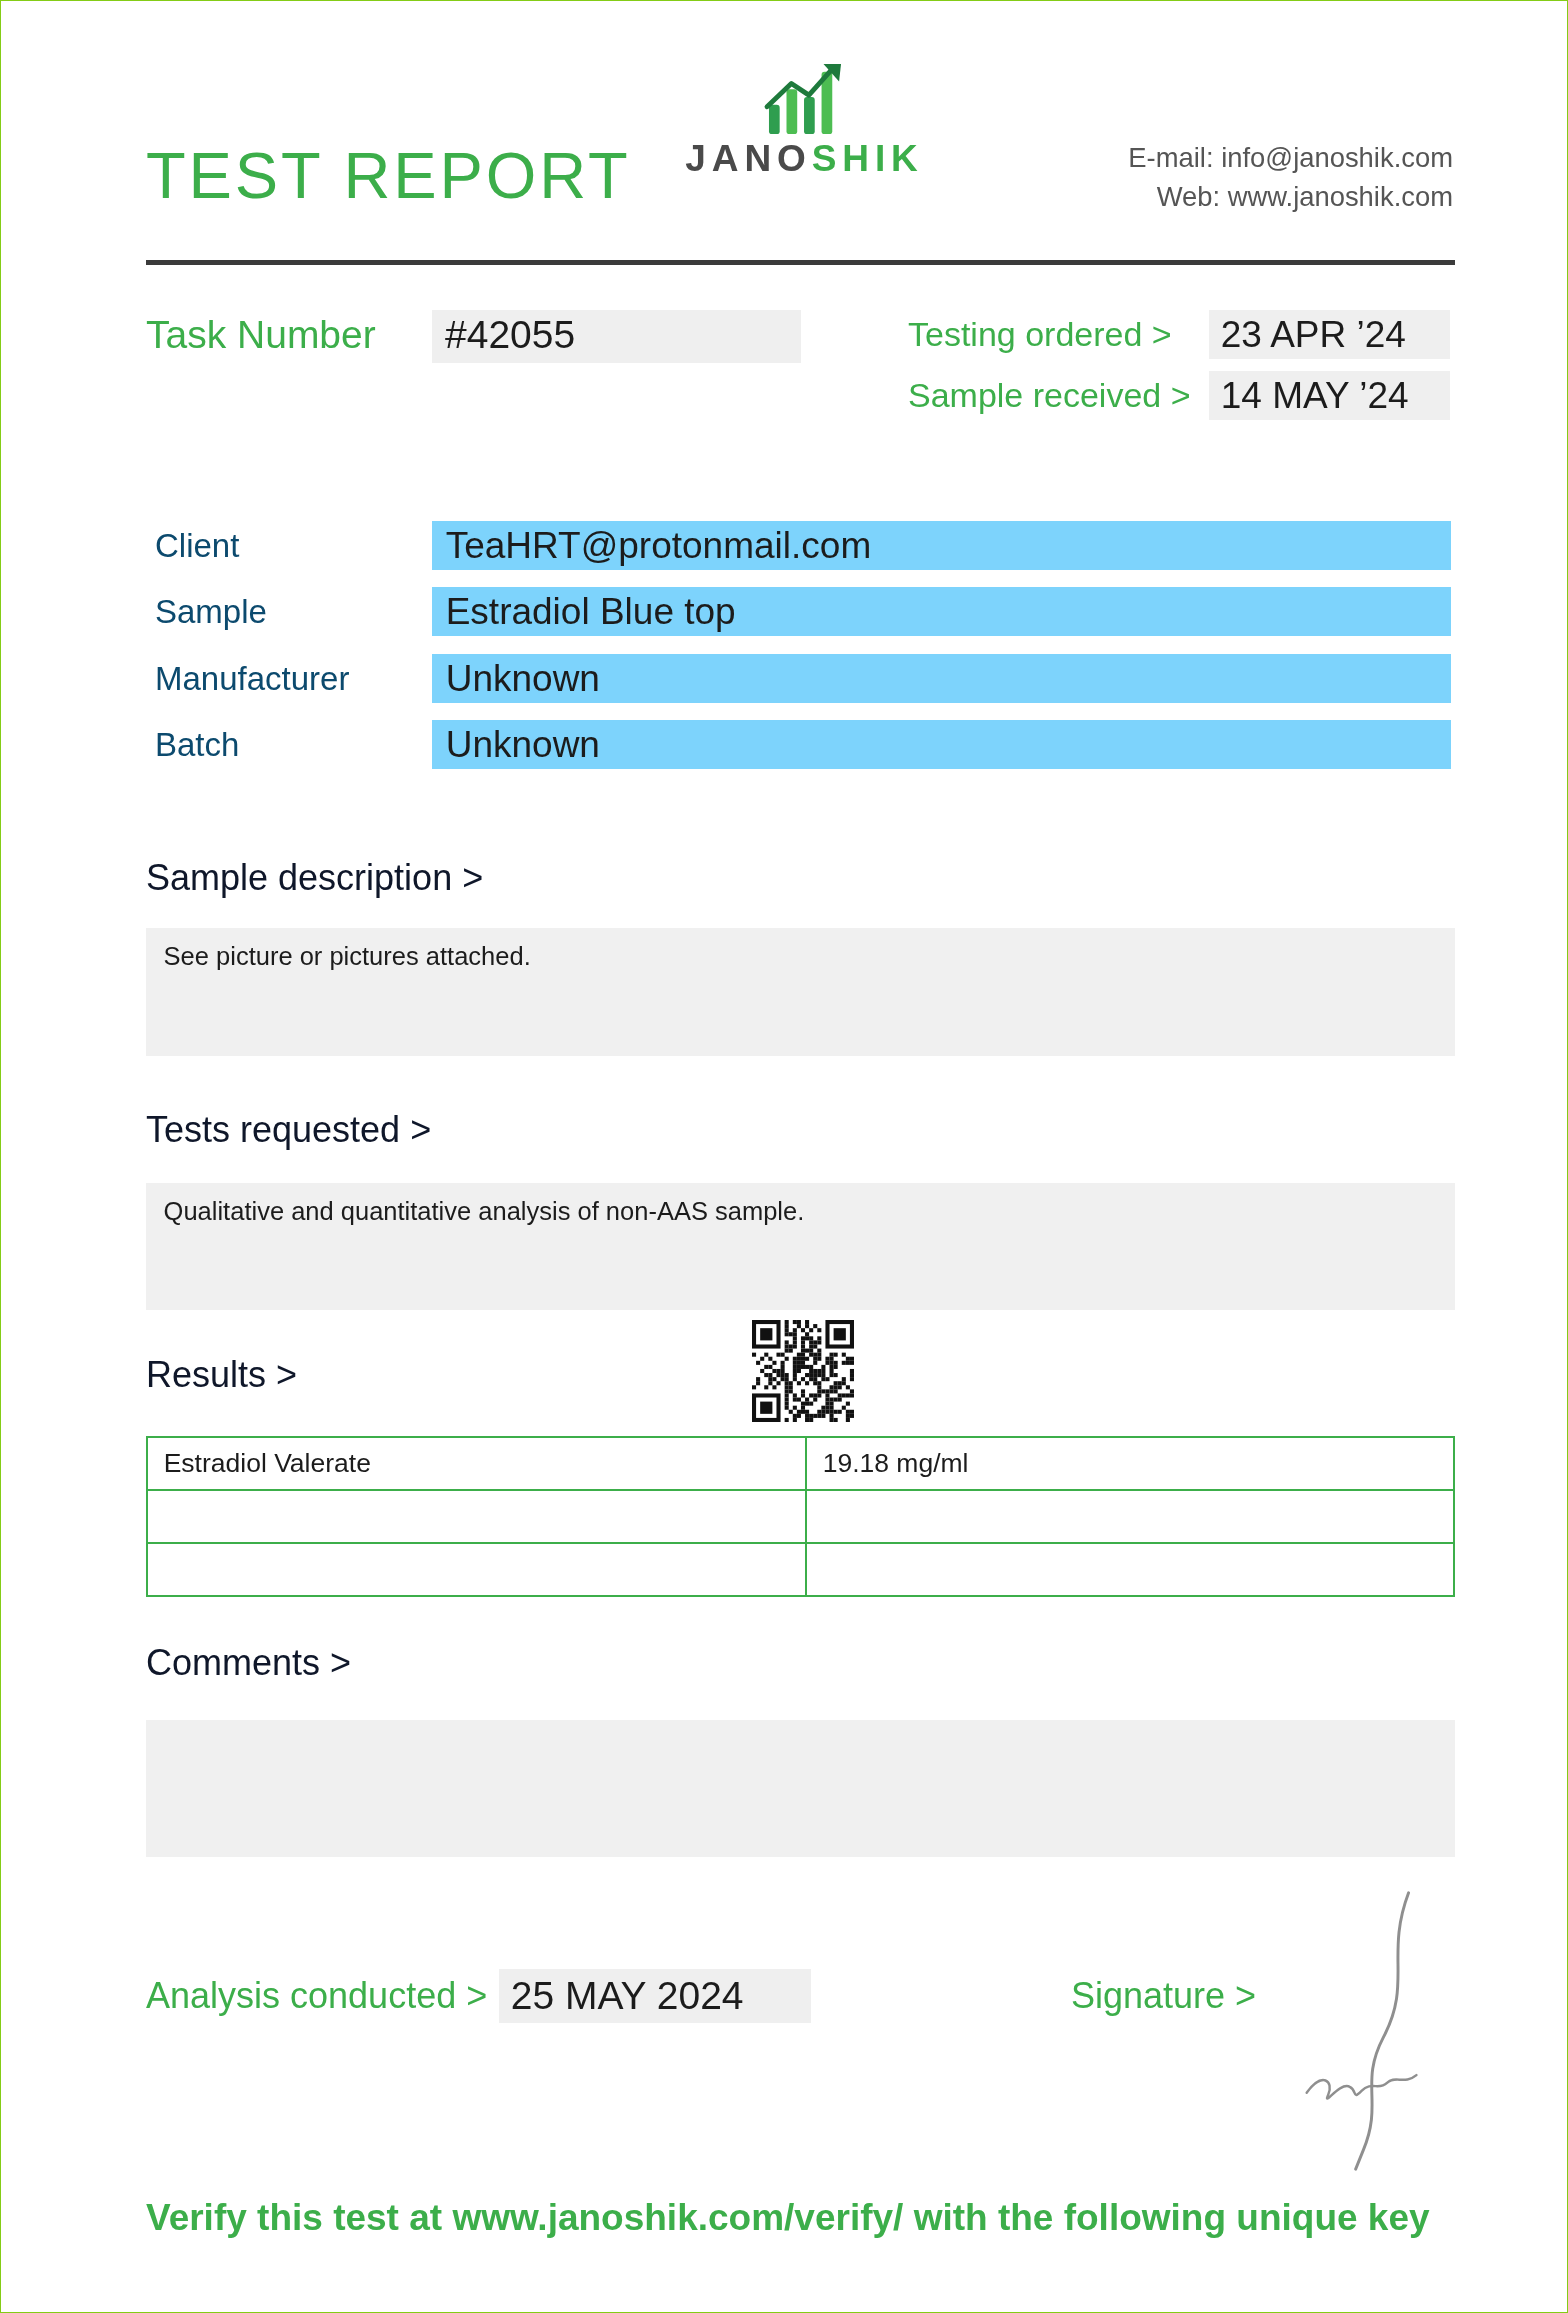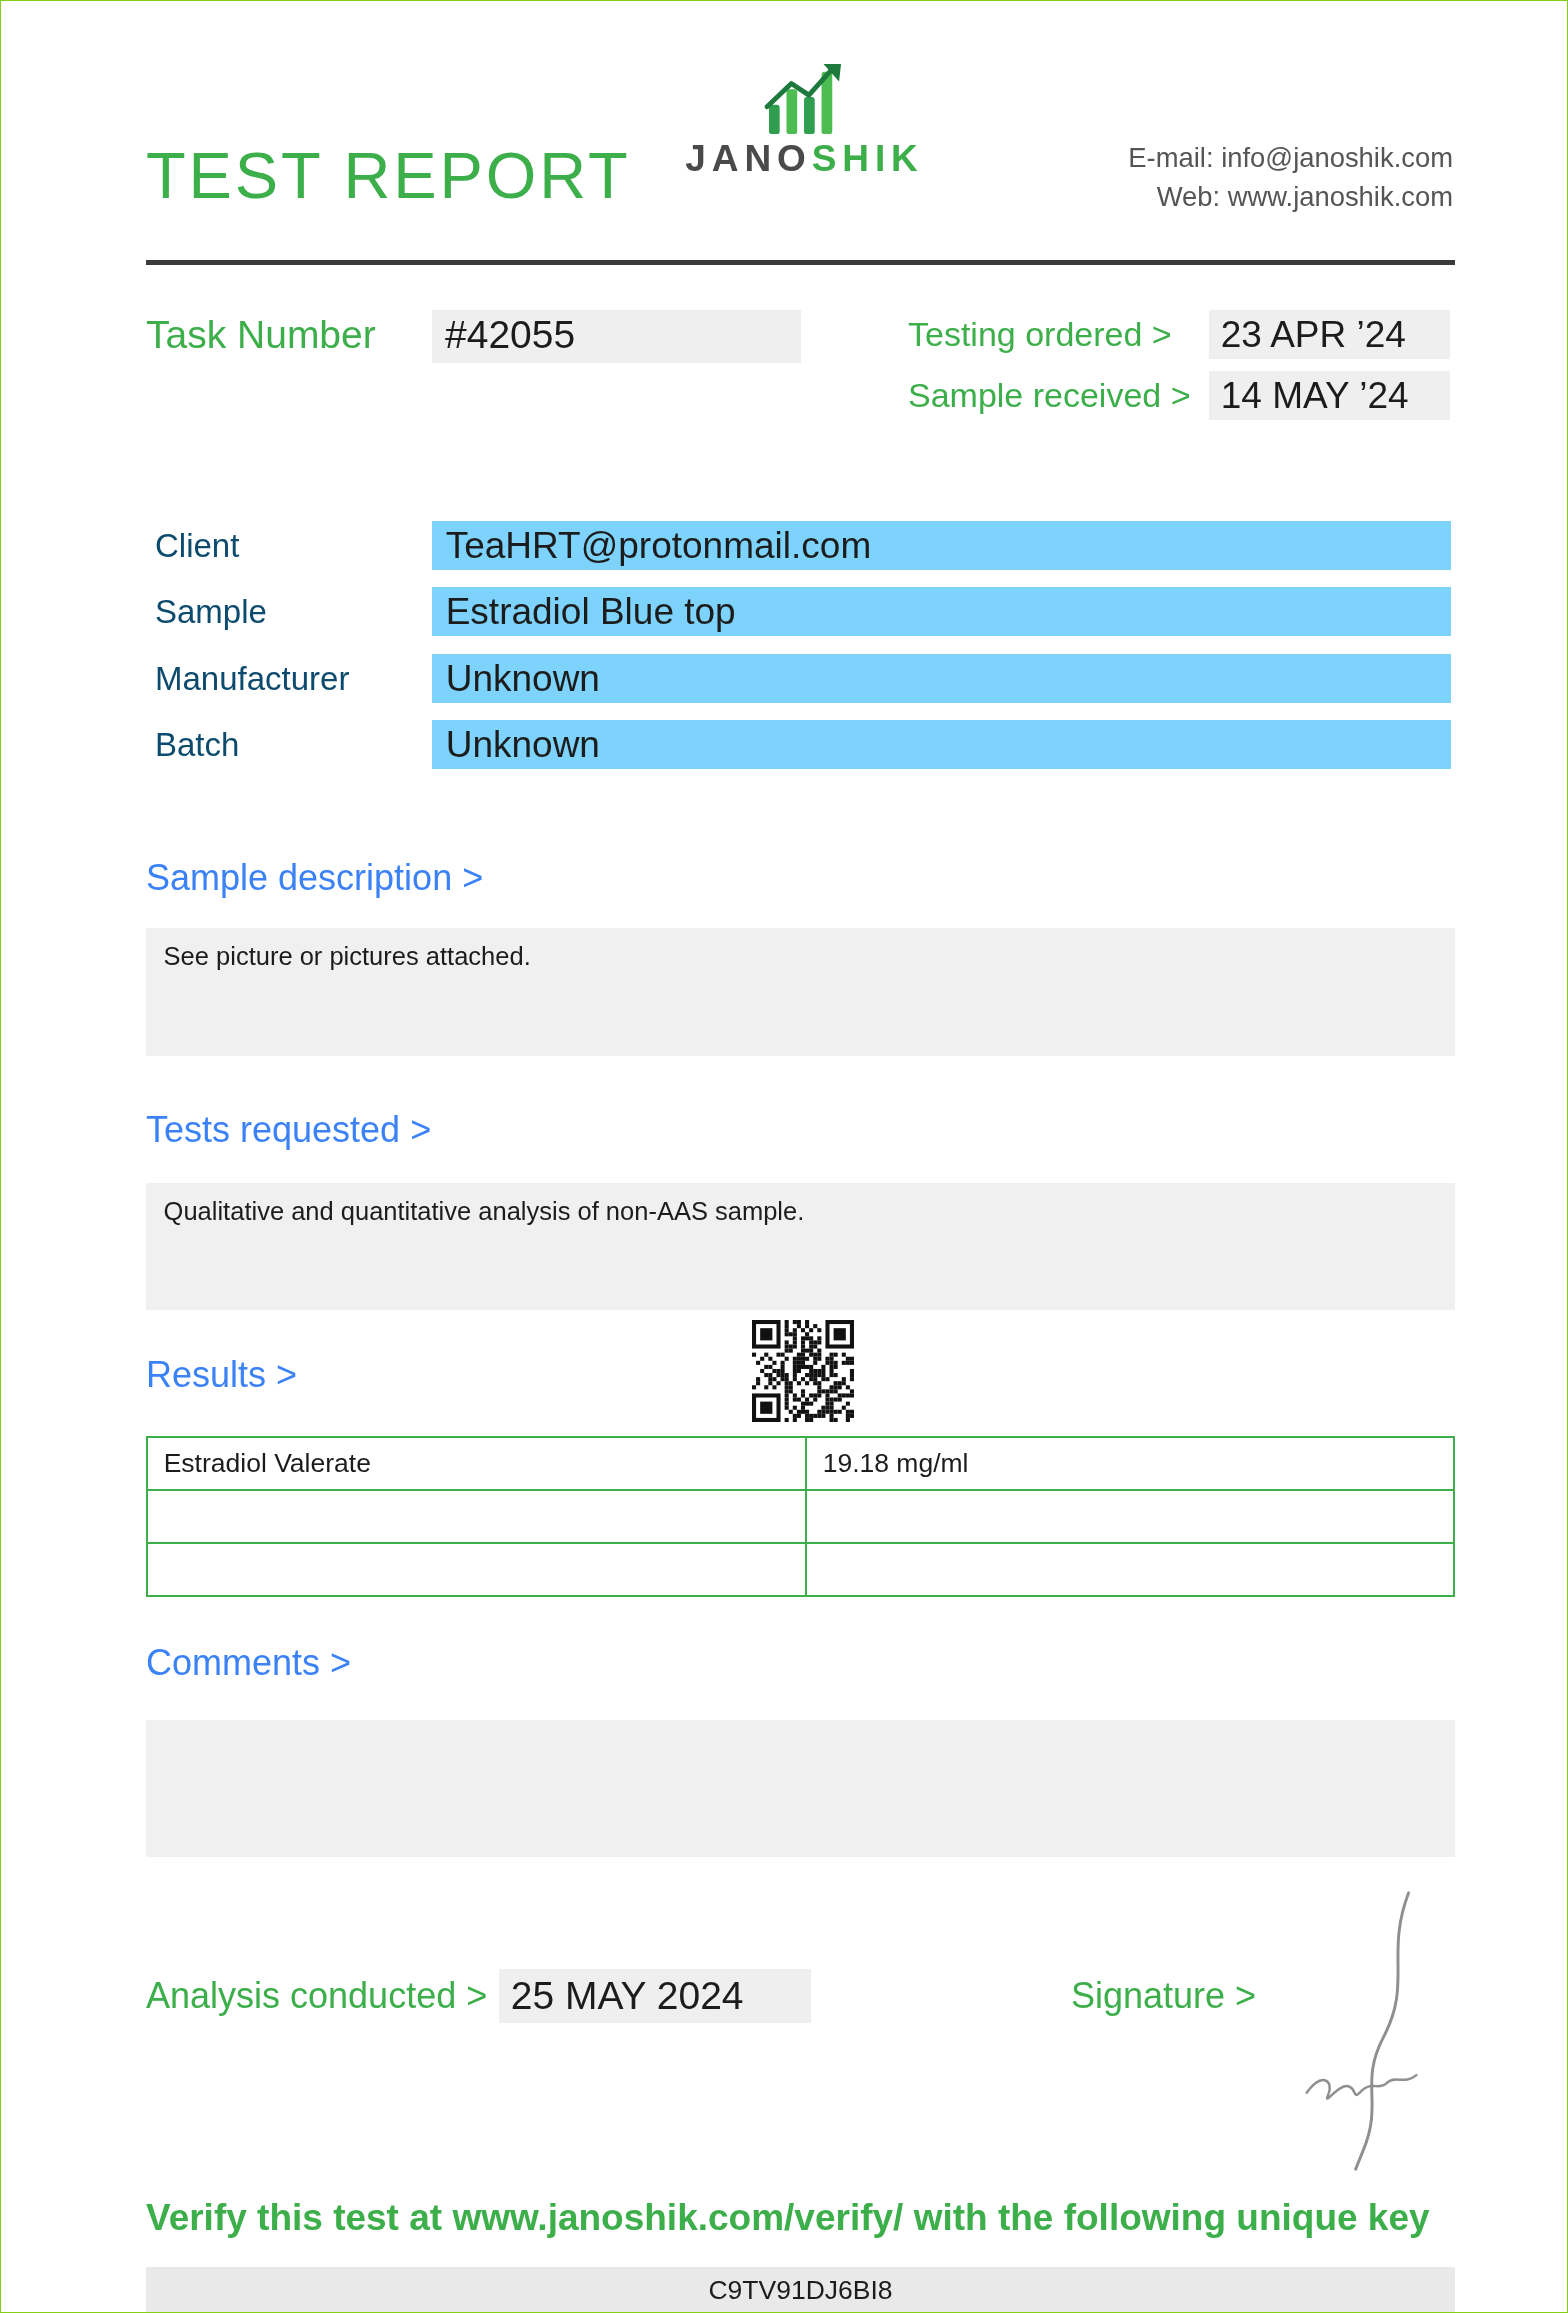--- a/index.html
+++ b/index.html
@@ -41,21 +41,21 @@
     font-size:37px;line-height:49px;padding-left:11.8px;box-sizing:border-box;}
   .received-label{position:absolute;left:907px;top:370px;font-size:34px;line-height:49px;color:#3cae4a;}
   .received-box{position:absolute;left:1208px;top:370px;width:241px;height:49px;background:#efefef;
     font-size:37px;line-height:49px;padding-left:11.8px;box-sizing:border-box;}
   
   .detail-label{position:absolute;left:154px;font-size:33px;line-height:49px;color:#0c4a6e;}
   .detail-box{position:absolute;left:431px;width:1019px;height:49px;background:#7dd3fc;
     font-size:37px;line-height:49px;padding-left:13.7px;box-sizing:border-box;}
   .row-client{top:520px;} .row-sample{top:586px;} .row-manufacturer{top:653px;} .row-batch{top:719px;}
   
-  .section-label{position:absolute;left:145px;font-size:36px;color:#3b82f6;}
+  .section-label{position:absolute;left:145px;font-size:36px;color:#0f172a;}
   .lbl-desc{top:856px;} .lbl-tests{top:1108px;} .lbl-results{top:1353px;} .lbl-comments{top:1641px;}
   .gray-box{position:absolute;left:145px;width:1309px;background:#f0f0f0;box-sizing:border-box;
     font-size:25.5px;color:#1c1c1c;padding:13.7px 17.6px;}
   .box-desc{top:927px;height:128px;}
   .box-tests{top:1182px;height:127px;}
   .box-comments{top:1719px;height:137px;}
   
   .qr{position:absolute;left:751px;top:1319px;width:102px;height:102px;background:#ffffff;}
   
   .results-table{position:absolute;left:145px;top:1435px;width:1309px;border-collapse:collapse;}
@@ -388,16 +388,15 @@
   <div class="analysis-label">Analysis conducted &gt;</div>
   <div class="analysis-box">25 MAY 2024</div>
   <div class="signature-label">Signature &gt;</div>
 
   <svg class="signature" width="157" height="294" viewBox="0 0 160 300">
     <path d="M126 10 C 102 74, 130 102, 100 158 C 76 204, 100 224, 80 272 L 72 292" stroke="#8f8f8f" stroke-width="3" fill="none" stroke-linecap="round"></path>
     <path d="M22 214 C 38 192, 50 202, 44 216 C 38 230, 56 202, 66 208 C 74 212, 68 222, 78 212 C 88 202, 96 212, 104 204 C 112 196, 122 206, 134 196" stroke="#8f8f8f" stroke-width="2.5" fill="none" stroke-linecap="round"></path>
   </svg>
 
   <div class="verify-line">Verify this test at www.janoshik.com/verify/ with the following unique key</div>
-  <div class="key-box">C9TV91DJ6BI8</div>
 
 </div>
 
 
 </body></html>

